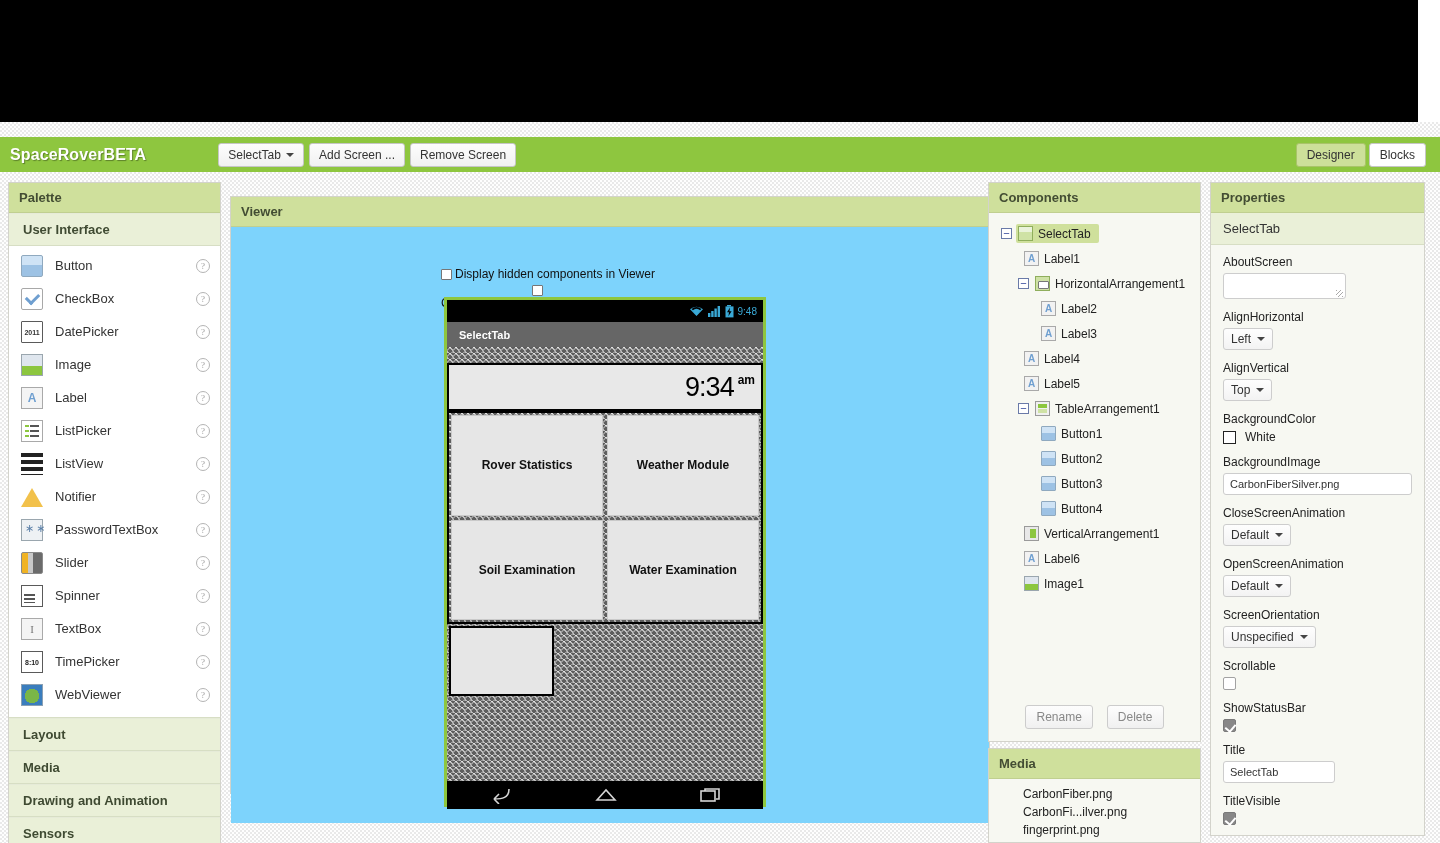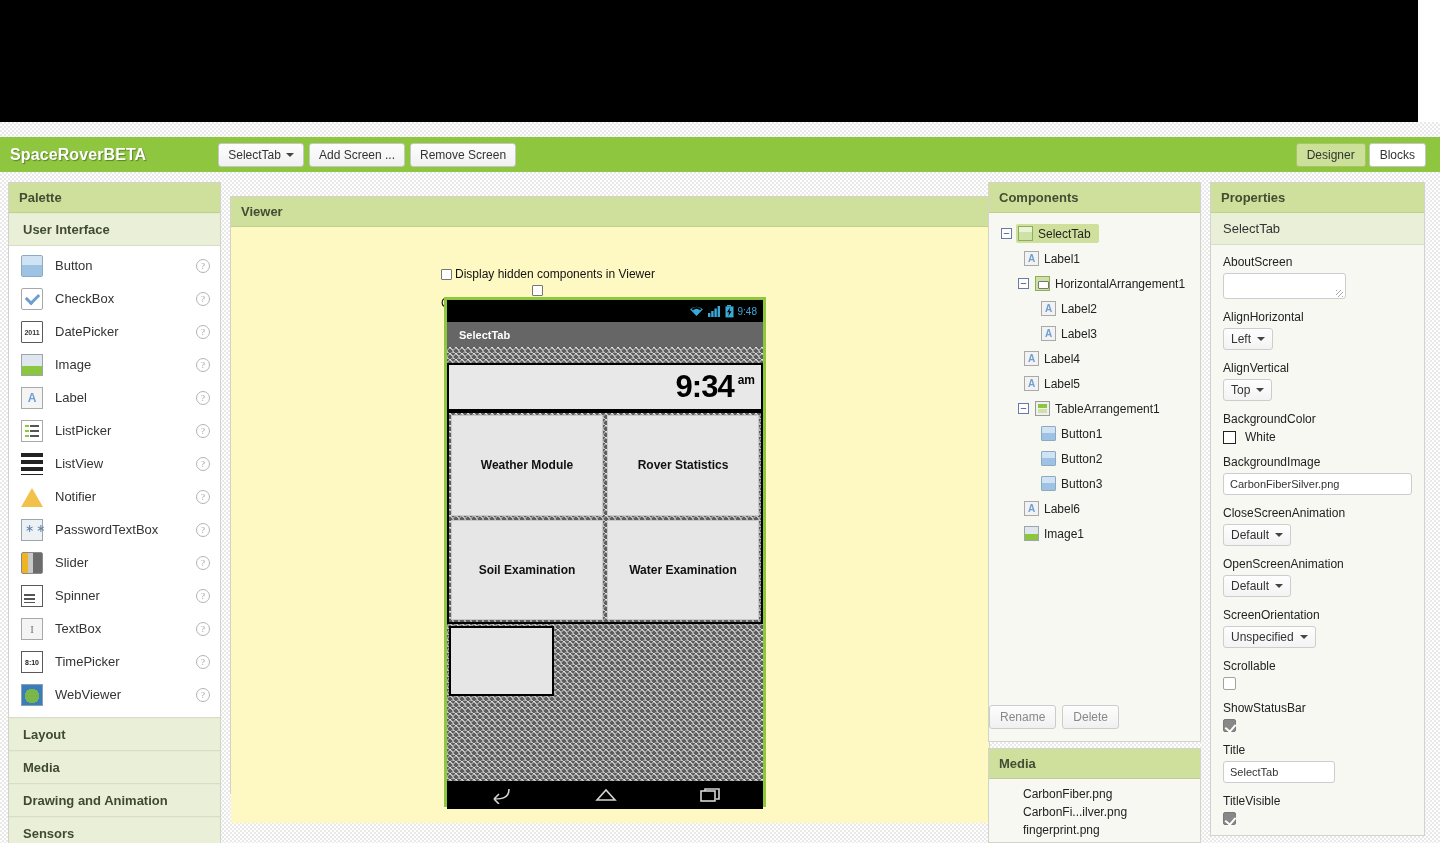--- a/index.html
+++ b/index.html
@@ -93,21 +93,21 @@
   .ic-pwd:after{content:"\2217 \2217";position:absolute;left:3px;top:2px;font-size:11px;color:#5a7fa8;letter-spacing:2px;}
   .ic-slider{background:linear-gradient(to right,#f0b323 0 30%,#c9c9c9 30% 55%,#6b6b6b 55% 100%);border:1px solid #8a8a8a;border-radius:2px;}
   .ic-spinner{background:#fff;border:1px solid #5a5a5a;}
   .ic-spinner:after{content:"";position:absolute;left:2px;top:8px;width:11px;height:9px;background:repeating-linear-gradient(to bottom,#555 0 2px,#fff 2px 4px);}
   .ic-textbox{background:#f4f4f4;border:1px solid #a9a9a9;color:#777;font-size:11px;text-align:center;line-height:20px;font-family:"Liberation Serif",serif;}
   .ic-timepicker{background:#fff;border:1px solid #5a5a5a;font-size:7px;color:#222;text-align:center;line-height:22px;font-weight:bold;}
   .ic-webviewer{background:radial-gradient(circle at 50% 55%,#7ab648 0 48%,#3a7dbd 48% 100%);border:1px solid #8aa0b4;}
 
   
   #viewer { left:230px; top:196px; width:760px; height:598px; }
-  .viewer-body { background:#fef9c3; height:100%; position:relative; }
+  .viewer-body { background:#7dd3fc; height:100%; position:relative; }
   .chk-row { position:absolute; font-size:12px; color:#111; display:flex; align-items:center; }
   .chk-box { width:11px; height:11px; border:1px solid #767676; background:#fff; margin-right:3px; border-radius:1px; }
 
   
   .phone {
     position:absolute; left:213px; top:70px; width:322px; height:510px;
     border:3px solid #8ec63f; background:#000;
   }
   .statusbar { height:22px; background:#000; display:flex; align-items:center; justify-content:flex-end; padding-right:6px; gap:4px; }
   .sb-time { color:#3aa9d6; font-size:10px; font-weight:normal; }
@@ -119,21 +119,21 @@
       repeating-linear-gradient(45deg, rgba(255,255,255,.55) 0 2px, rgba(0,0,0,.18) 2px 5px),
       repeating-linear-gradient(-45deg, rgba(255,255,255,.35) 0 2px, rgba(0,0,0,.25) 2px 5px);
     background-size:6px 6px,6px 6px;
   }
   .screen { height:434px; position:relative; }
   .gap1 { height:16px; }
   .clockbar {
     height:48px; background:#e8e8e8; border:2px solid #000;
     display:flex; align-items:center; justify-content:flex-end; padding-right:6px;
   }
-  .clock-time { font-size:31px; font-weight:bold; color:#000; letter-spacing:-1px; line-height:32px; }
+  .clock-time { font-size:27px; font-weight:normal; color:#000; letter-spacing:-1px; line-height:32px; }
   .clock-ampm { font-size:12px; font-weight:bold; color:#000; align-self:flex-start; margin-top:8px; margin-left:4px; }
   .daterow { height:33px; display:flex; align-items:center; justify-content:center; font-size:13px; font-weight:bold; color:#111; }
   .tablearr { border:2px solid #000; margin:0; height:213px; display:grid; grid-template-columns:1fr 1fr; grid-template-rows:1fr 1fr; gap:4px; padding:2px; }
   .tbtn-cell { background:#e6e6e6; border:1px solid #c9c9c9; display:flex; align-items:center; justify-content:center;
     font-size:12px; font-weight:bold; color:#111; }
   .botrow { height:72px; display:flex; }
   .vertarr { width:105px; background:#e6e6e6; border:2px solid #000; margin:2px 0 0 2px; }
   .navbar { height:28px; background:#000; display:flex; align-items:center; justify-content:space-around; }
 
   
@@ -148,21 +148,21 @@
   .ti-label{background:#f2f2f2;border:1px solid #a9a9a9;color:#6f9fd0;font-size:10px;font-weight:bold;text-align:center;line-height:13px;}
   .ti-harr{background:#cfe2a5;border:1px solid #8fae5c;}
   .ti-harr:after{content:"";position:absolute;left:2px;top:4px;width:9px;height:6px;background:#fff;border:1px solid #777;border-radius:1px;}
   .ti-varr{background:#e8e8e8;border:1px solid #9a9a9a;}
   .ti-varr:after{content:"";position:absolute;left:5px;top:2px;width:6px;height:9px;background:#8cc63f;}
   .ti-table{background:#f0f0f0;border:1px solid #9a9a9a;}
   .ti-table:after{content:"";position:absolute;left:2px;top:2px;width:9px;height:9px;background:
     linear-gradient(#8cc63f 0 4px,transparent 4px 5px,#cfe2a5 5px 9px);}
   .ti-button{background:linear-gradient(to bottom,#cfe3f5 0 45%,#9dc2e4 45% 100%);border:1px solid #8fa9bf;border-radius:1px;}
   .ti-image{background:linear-gradient(to bottom,#dfe6ee 0 55%,#8cc63f 55% 100%);border:1px solid #9aa6ae;}
-  .tree-btns { display:flex; justify-content:flex-start; gap:6px; padding-bottom:10px; background:#f7f8f2; }
+  .tree-btns { display:flex; justify-content:center; gap:14px; padding-bottom:10px; background:#f7f8f2; }
   .sbtn { background:linear-gradient(to bottom,#fdfdfd,#f0f0f0); border:1px solid #cccccc; border-radius:3px;
     font-size:12px; color:#888; padding:4px 10px; cursor:default; font-family:"Liberation Sans",sans-serif; }
 
   
   #media { left:988px; top:748px; width:213px; height:95px; }
   .media-list { padding:6px 0 0 0; font-size:12px; color:#222; }
   .media-item { padding:2px 0 2px 34px; }
 
   
   #properties { left:1210px; top:182px; width:215px; height:654px; }
@@ -349,22 +349,22 @@
         <div class="screen carbon">
           <div class="gap1"></div>
 
           <div class="clockbar">
             <span class="clock-time">9:34</span>
             <span class="clock-ampm">am</span>
           </div>
 
 
           <div class="tablearr">
+            <div class="tbtn-cell">Rover Statistics</div>
             <div class="tbtn-cell">Weather Module</div>
-            <div class="tbtn-cell">Rover Statistics</div>
             <div class="tbtn-cell">Soil Examination</div>
             <div class="tbtn-cell">Water Examination</div>
           </div>
 
           <div class="botrow">
             <div class="vertarr"></div>
           </div>
         </div>
 
         <div class="navbar">
@@ -440,21 +440,29 @@
       <div class="tnode" style="padding-left:46px;">
         <span class="tico ti-button"></span>
         <span>Button2</span>
       </div>
 
       <div class="tnode" style="padding-left:46px;">
         <span class="tico ti-button"></span>
         <span>Button3</span>
       </div>
 
-
+      <div class="tnode" style="padding-left:46px;">
+        <span class="tico ti-button"></span>
+        <span>Button4</span>
+      </div>
+
+      <div class="tnode" style="padding-left:29px;">
+        <span class="tico ti-varr"></span>
+        <span>VerticalArrangement1</span>
+      </div>
 
       <div class="tnode" style="padding-left:29px;">
         <span class="tico ti-label">A</span>
         <span>Label6</span>
       </div>
 
       <div class="tnode" style="padding-left:29px;">
         <span class="tico ti-image"></span>
         <span>Image1</span>
       </div>

